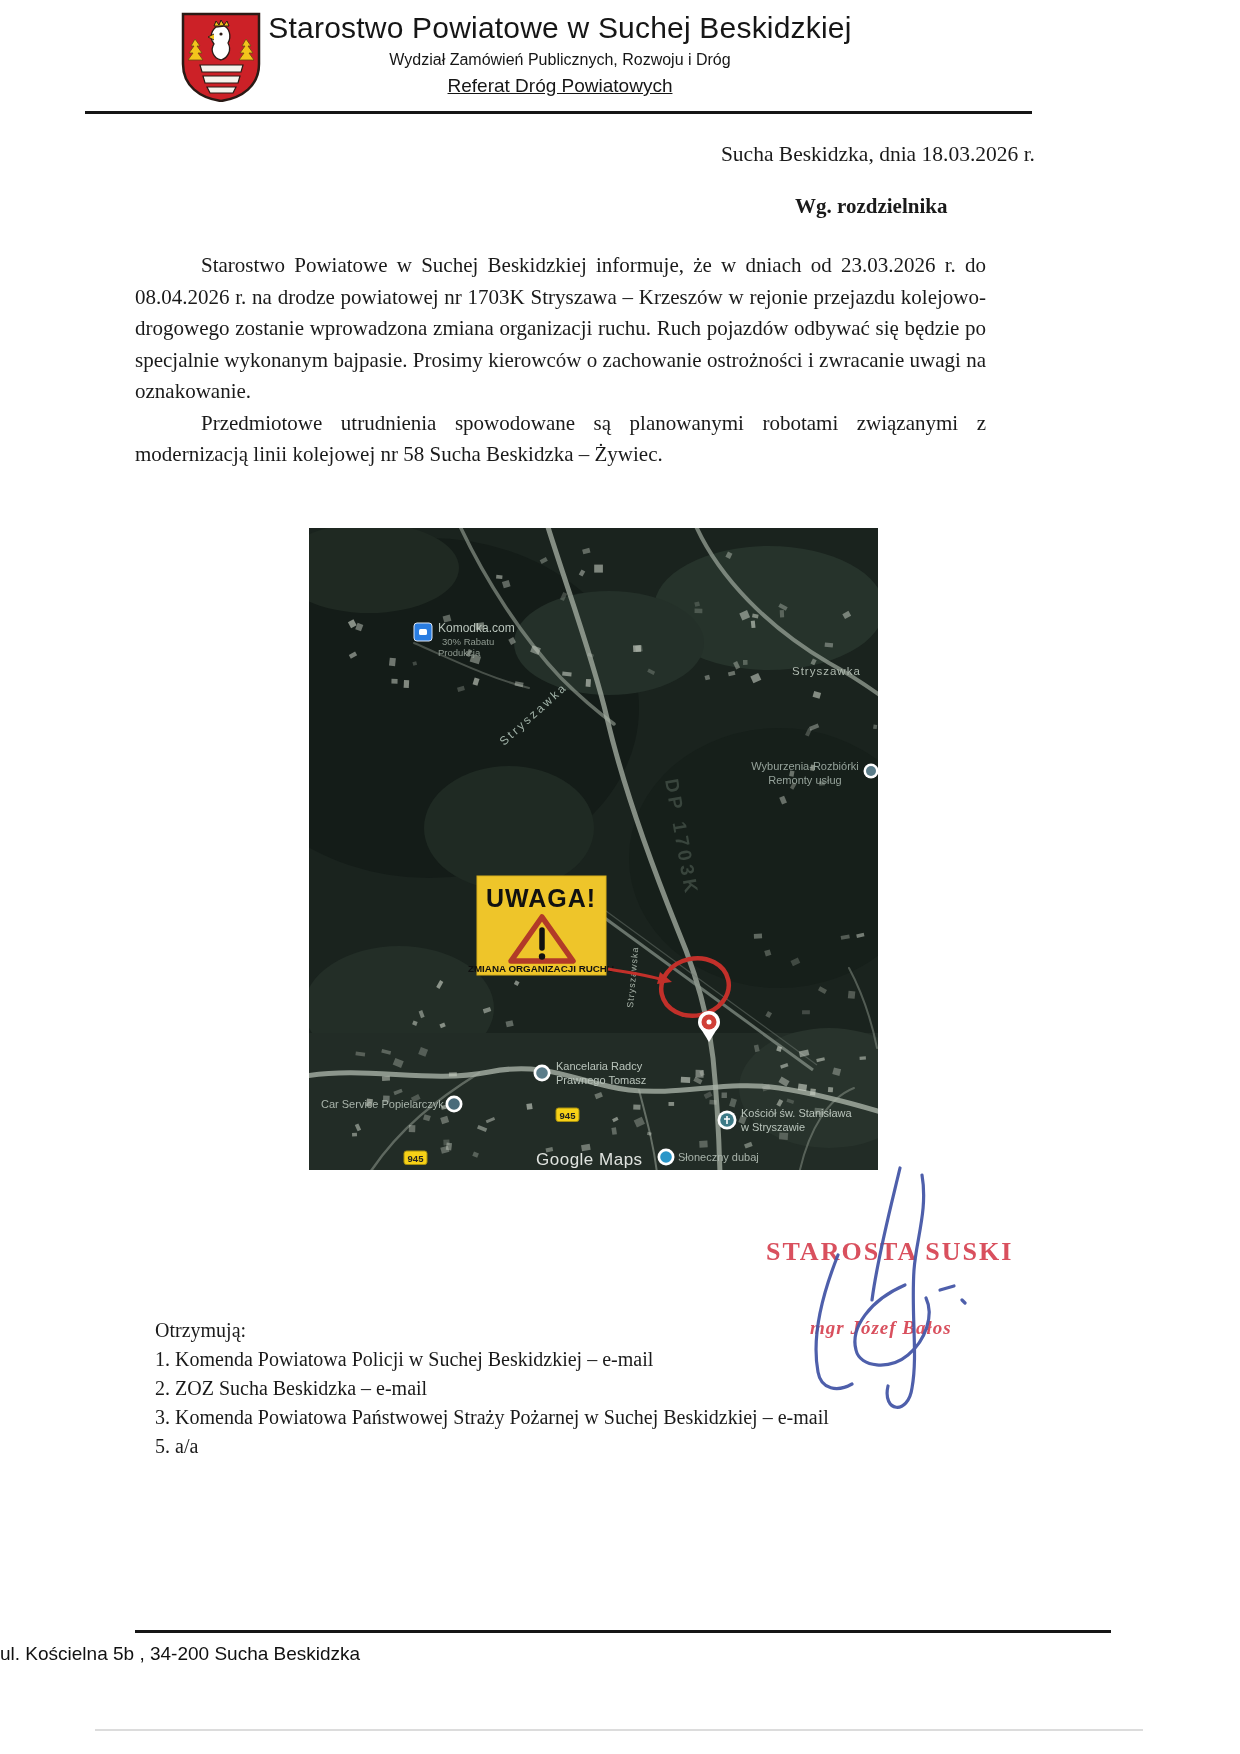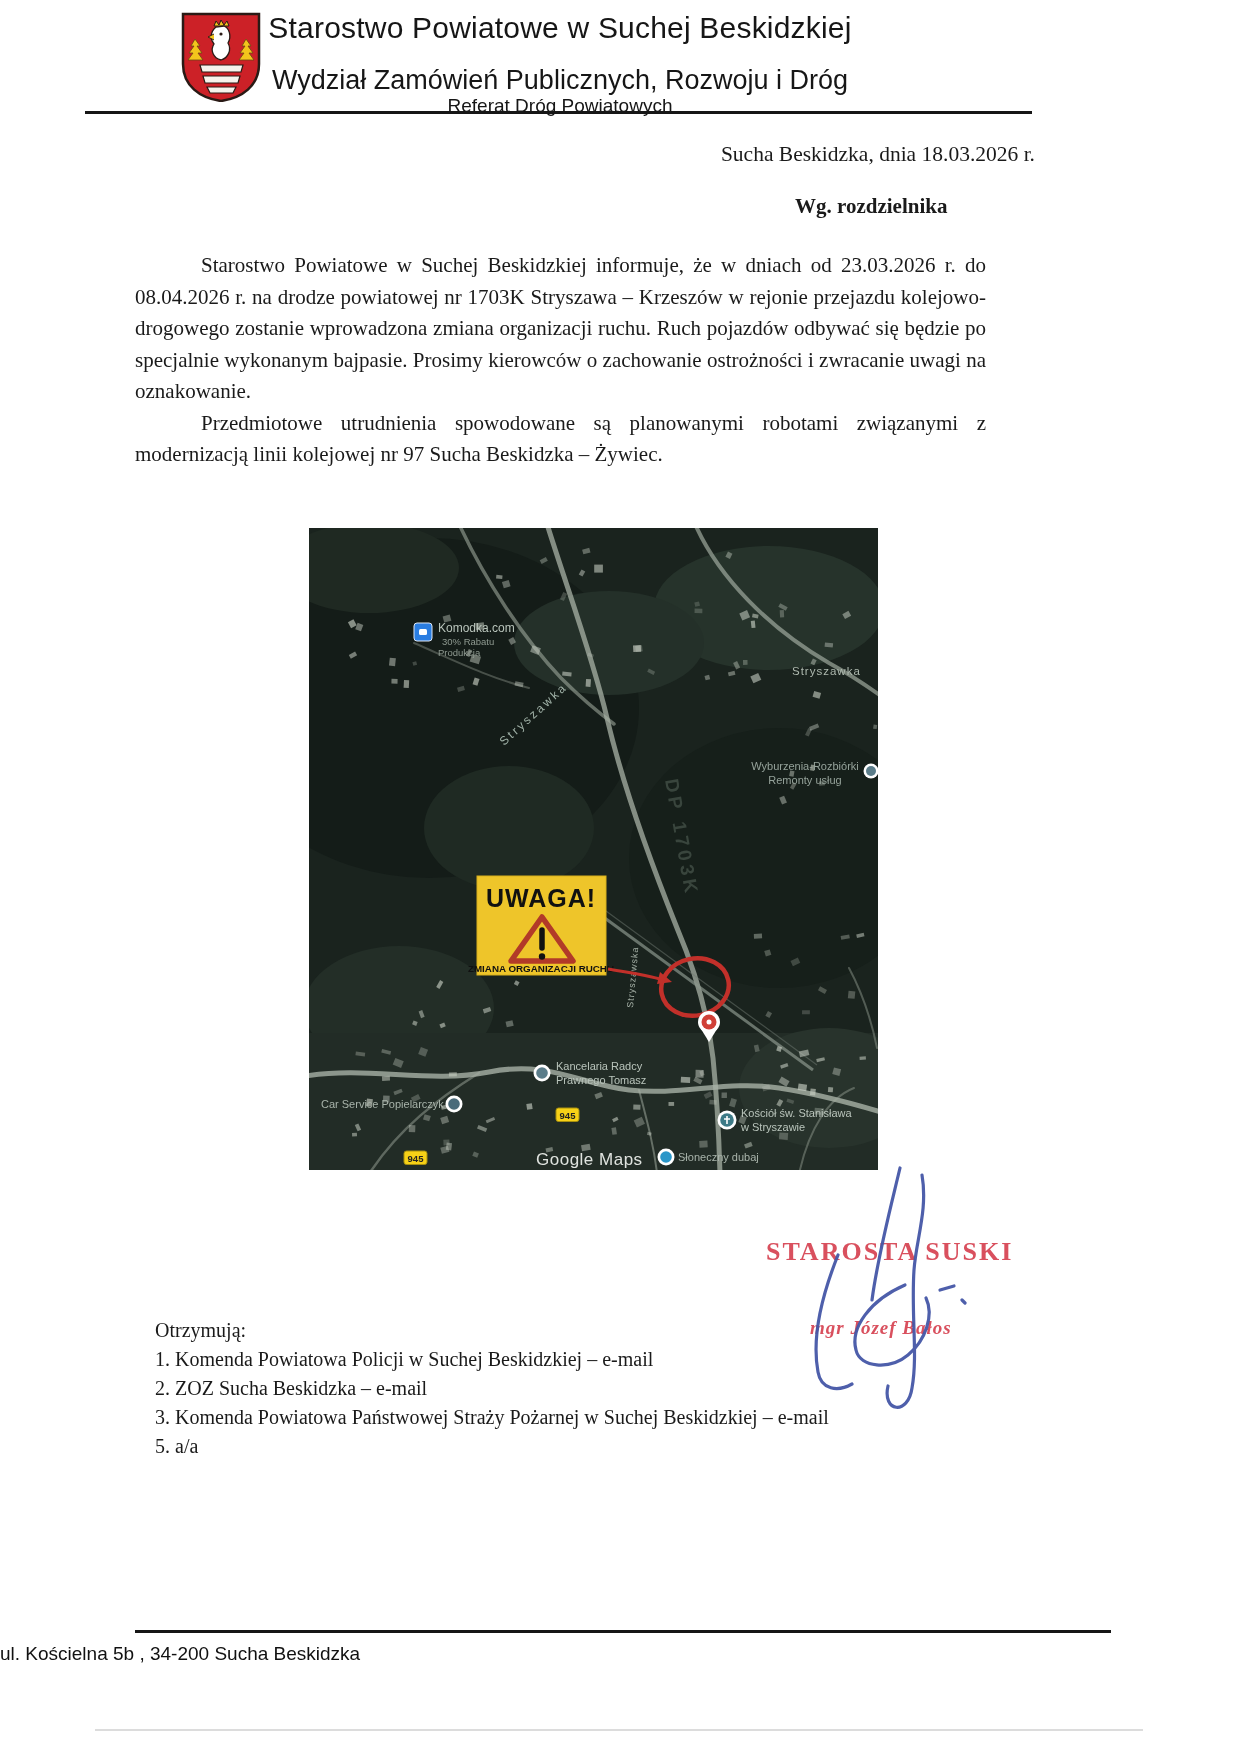--- a/index.html
+++ b/index.html
@@ -4,21 +4,21 @@
 <style>
   html,body{margin:0;padding:0;}
   body{width:1240px;height:1754px;background:#ffffff;position:relative;
        font-family:"Liberation Serif",serif;color:#1a1a1a;overflow:hidden;}
   .abs{position:absolute;}
 
   
   .header-text{left:250px;top:10px;width:620px;text-align:center;
                font-family:"Liberation Sans",sans-serif;color:#161616;}
   .org{font-size:30px;line-height:36px;font-weight:500;letter-spacing:.2px;}
-  .dept{font-size:27px;line-height:28px;font-weight:500;margin-top:20px;}
+  .dept{font-size:16px;line-height:28px;font-weight:500;}
   .unit{font-size:19px;line-height:24px;font-weight:500;text-decoration:underline;}
   .header-rule{left:85px;top:111px;width:947px;height:3px;background:#161616;}
 
   
   .date-line{left:700px;top:142px;width:335px;text-align:right;font-size:21.5px;}
   .addressee{left:795px;top:194px;font-size:21px;font-weight:bold;}
 
   
   .body-block{left:135px;top:250px;width:851px;font-size:21px;line-height:31.5px;
               text-align:justify;}
@@ -77,21 +77,21 @@
   <div class="dept">Wydział Zamówień Publicznych, Rozwoju i Dróg</div>
   <div class="unit">Referat Dróg Powiatowych</div>
 </div>
 <div class="abs header-rule"></div>
 
 <div class="abs date-line">Sucha Beskidzka, dnia 18.03.2026 r.</div>
 <div class="abs addressee">Wg. rozdzielnika</div>
 
 <div class="abs body-block">
   <p>Starostwo Powiatowe w Suchej Beskidzkiej informuje, że w dniach od 23.03.2026 r. do 08.04.2026 r. na drodze powiatowej nr 1703K Stryszawa – Krzeszów w rejonie przejazdu kolejowo-drogowego zostanie wprowadzona zmiana organizacji ruchu. Ruch pojazdów odbywać się będzie po specjalnie wykonanym bajpasie. Prosimy kierowców o zachowanie ostrożności i zwracanie uwagi na oznakowanie.</p>
-  <p>Przedmiotowe utrudnienia spowodowane są planowanymi robotami związanymi z modernizacją linii kolejowej nr 97 Sucha Beskidzka – Żywiec.</p>
+  <p>Przedmiotowe utrudnienia spowodowane są planowanymi robotami związanymi z modernizacją linii kolejowej nr 58 Sucha Beskidzka – Żywiec.</p>
 </div>
 
 <div class="abs map">
 <svg id="map-svg" width="569" height="642" viewBox="0 0 569 642">
   <rect x="0" y="0" width="569" height="642" fill="#1a231e"></rect>
 
   <g>
     <ellipse cx="120" cy="180" rx="210" ry="170" fill="#141c18"></ellipse>
     <ellipse cx="470" cy="330" rx="150" ry="130" fill="#161f1a"></ellipse>
     <ellipse cx="460" cy="80" rx="115" ry="62" fill="#26332b"></ellipse>

